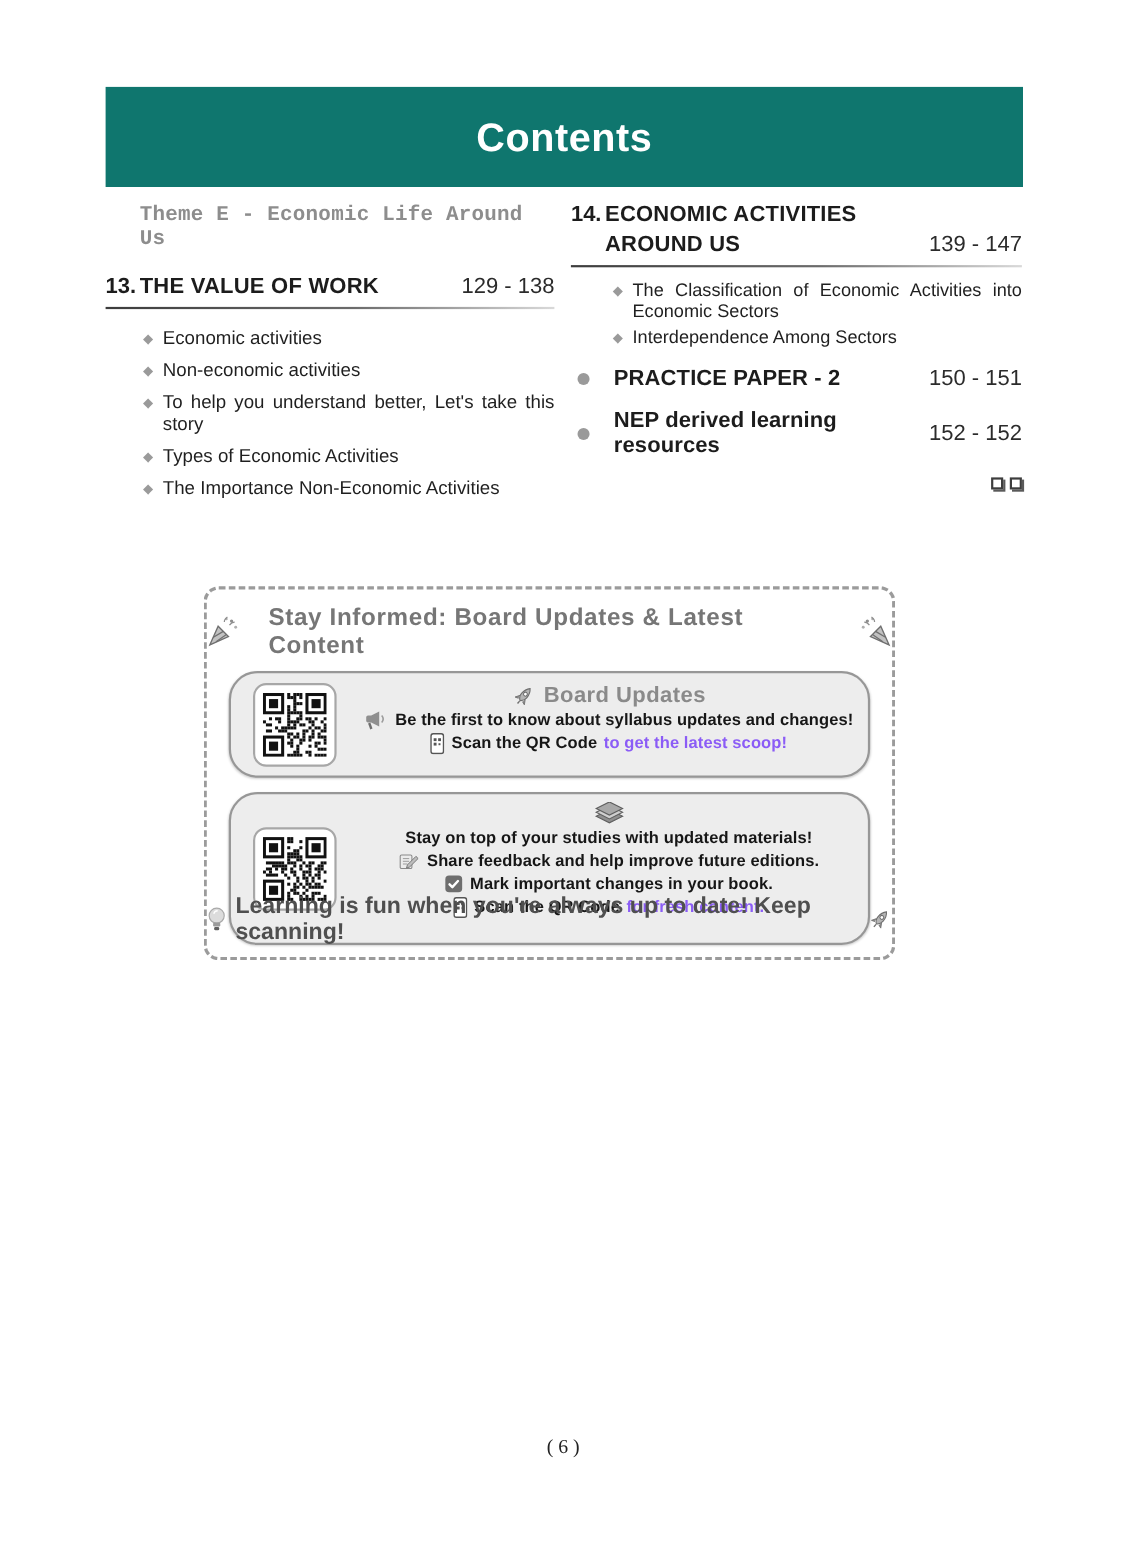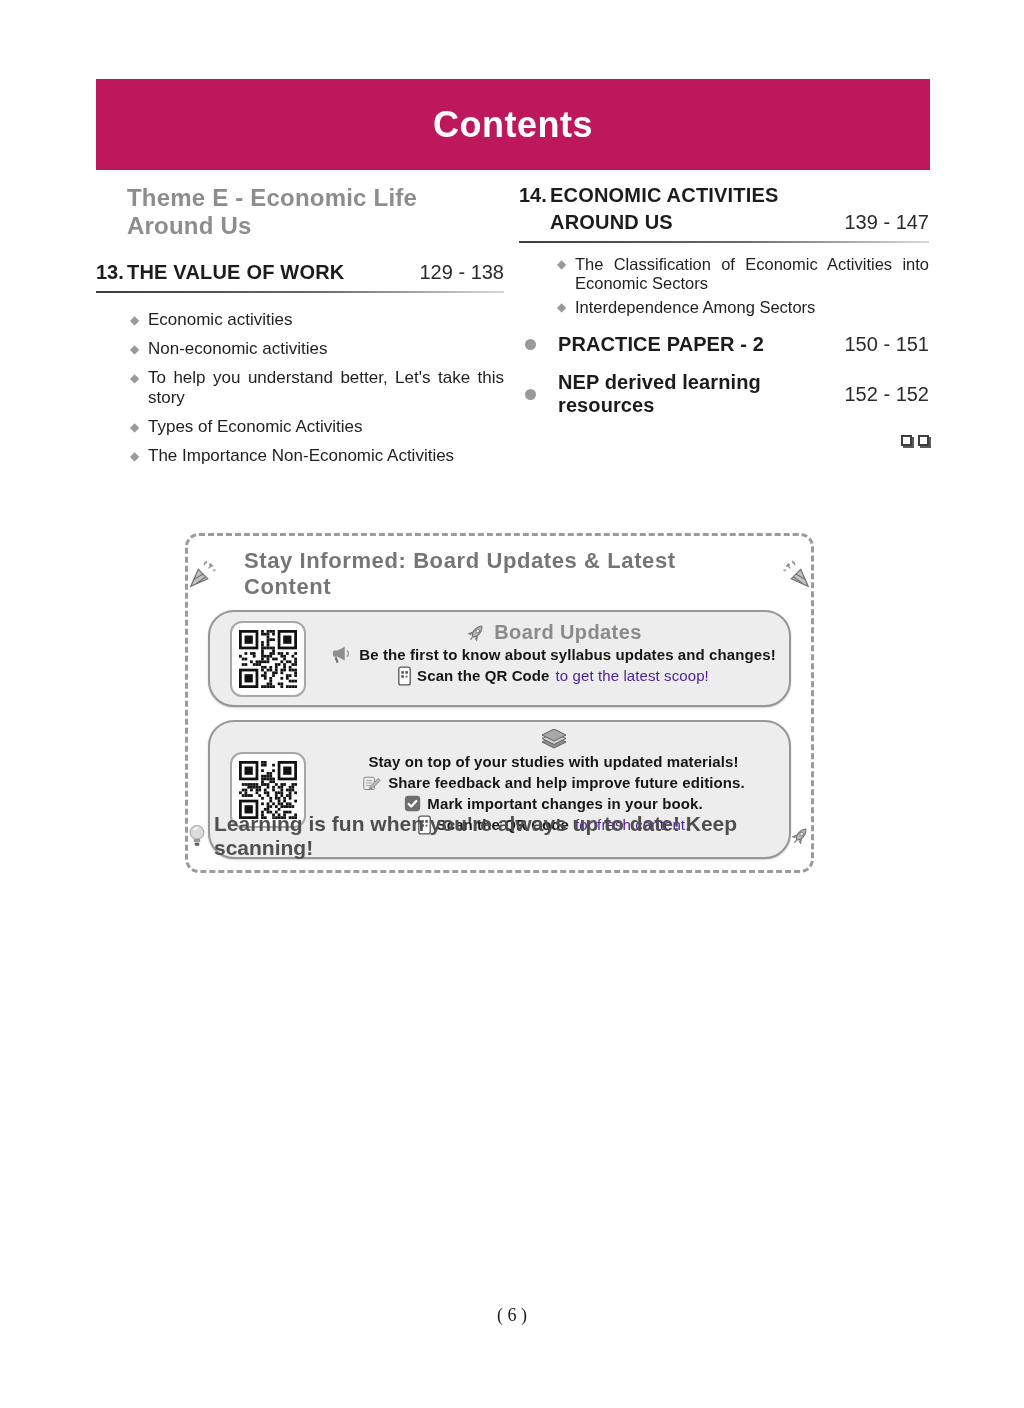--- a/index.html
+++ b/index.html
@@ -2,29 +2,29 @@
 <html><head>
 <meta charset="utf-8">
 <style>
   * { margin:0; padding:0; box-sizing:border-box; }
   html,body { background:#fff; }
   body { font-family:"Liberation Sans","DejaVu Sans",sans-serif; color:#1c1c1c; }
   .page { position:relative; width:1024px; height:1408px; background:#fff; overflow:hidden; margin:0 auto; }
 
   
   .header-bar { position:absolute; left:96px; top:79px; width:834px; height:91px;
-    background:#be185d; display:flex; align-items:center; justify-content:center; }
+    background:#0f766e; display:flex; align-items:center; justify-content:center; }
   .header-bar .title { color:#fff; font-size:36px; font-weight:bold; letter-spacing:.5px; }
 
   
   .col { position:absolute; top:184px; }
   .col-left  { left:96px;  width:408px; }
   .col-right { left:519px; width:410px; }
 
-  .theme-heading { margin-left:31px; font-size:24px; font-weight:bold; color:#8d8d8d; letter-spacing:.2px; }
+  .theme-heading { margin-left:31px; font-size:19px; font-weight:bold; color:#8d8d8d; letter-spacing:.2px;font-family:Liberation Mono, monospace; }
 
   .chap-row { display:flex; align-items:baseline; margin-top:21px; }
   .chap-num { font-size:20px; font-weight:bold; width:31px; flex:none; }
   .chap-title { font-size:20px; font-weight:bold; letter-spacing:.2px; }
   .chap-pages { margin-left:auto; font-size:20px; color:#2b2b2b; white-space:nowrap; }
   .rule { height:2px; margin-top:7px; background:linear-gradient(to right,#3c3c3c 0%,#6b6b6b 55%,#d9d9d9 100%); }
 
   ul.topics { list-style:none; margin-top:17px; }
   ul.topics li { display:flex; margin-bottom:9px; font-size:17px; line-height:20px; color:#1f1f1f; }
   .col-left  ul.topics { padding-left:34px; }
@@ -55,21 +55,21 @@
   .card-2 { height:139px; margin-top:13px; }
   .qr-frame { position:absolute; left:20px; top:50%; transform:translateY(-50%);
     width:76px; height:76px; background:#fff; border:2px solid #a7a7a7; border-radius:12px;
     display:flex; align-items:center; justify-content:center; }
   .card-body { margin-left:108px; text-align:center; padding-top:9px; }
   .card-2 .card-body { padding-top:7px; }
   .card-head { display:flex; align-items:center; justify-content:center; gap:7px;
     font-size:20px; font-weight:bold; color:#8a8a8a; letter-spacing:.4px; }
   .card-line { display:flex; align-items:center; justify-content:center; gap:6px;
     font-size:15px; line-height:21px; color:#161616; font-weight:bold; letter-spacing:.1px; }
-  .card-line .plain { font-weight:normal; color:#4c1d95; }
+  .card-line .plain { font-weight:bold; color:#8b5cf6; }
   .info-footer { position:absolute; left:0; right:0; bottom:10px; display:flex;
     align-items:center; justify-content:center; gap:8px; font-size:21px; font-weight:bold; color:#4f4f4f; }
 
   .page-footer { position:absolute; left:0; right:0; top:1305px; text-align:center;
     font-family:"Liberation Serif","DejaVu Serif",serif; font-size:18px; color:#222; }
 
   svg.icon { flex:none; }
 </style>
 </head>
 <body>

